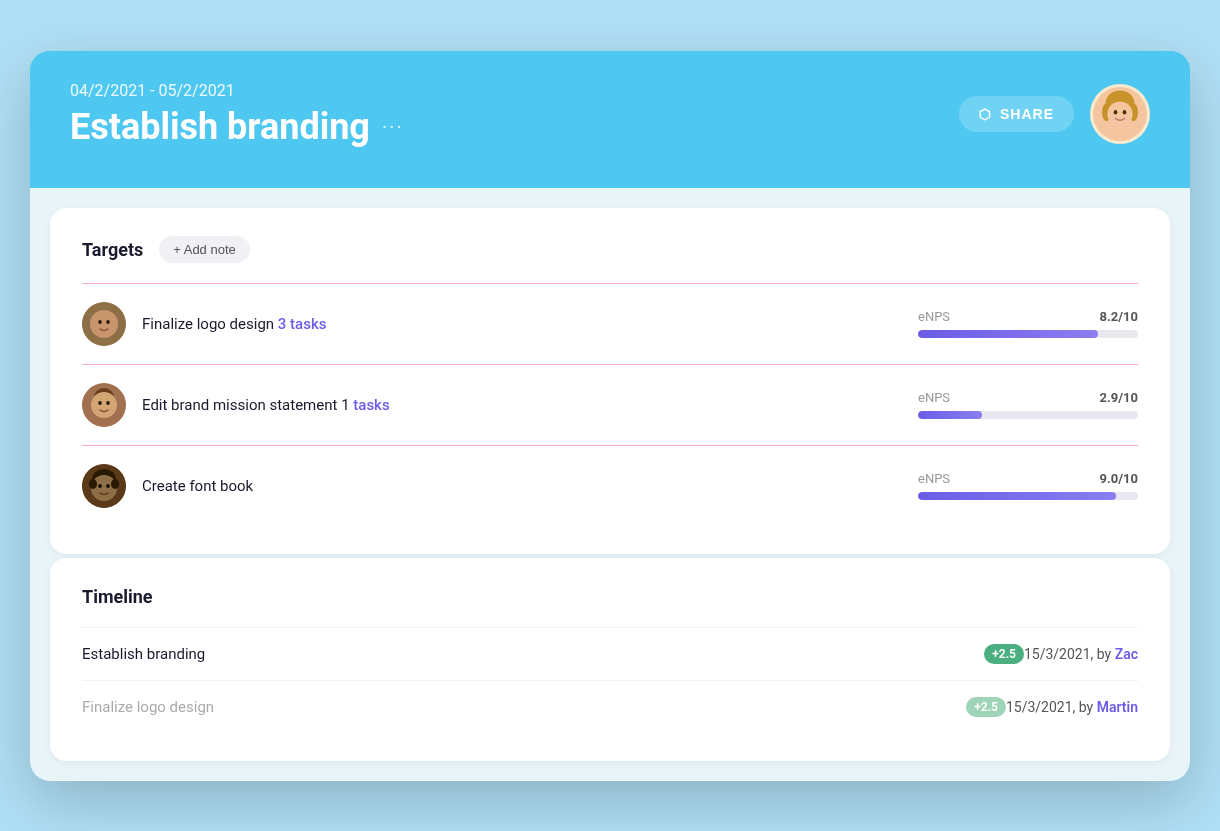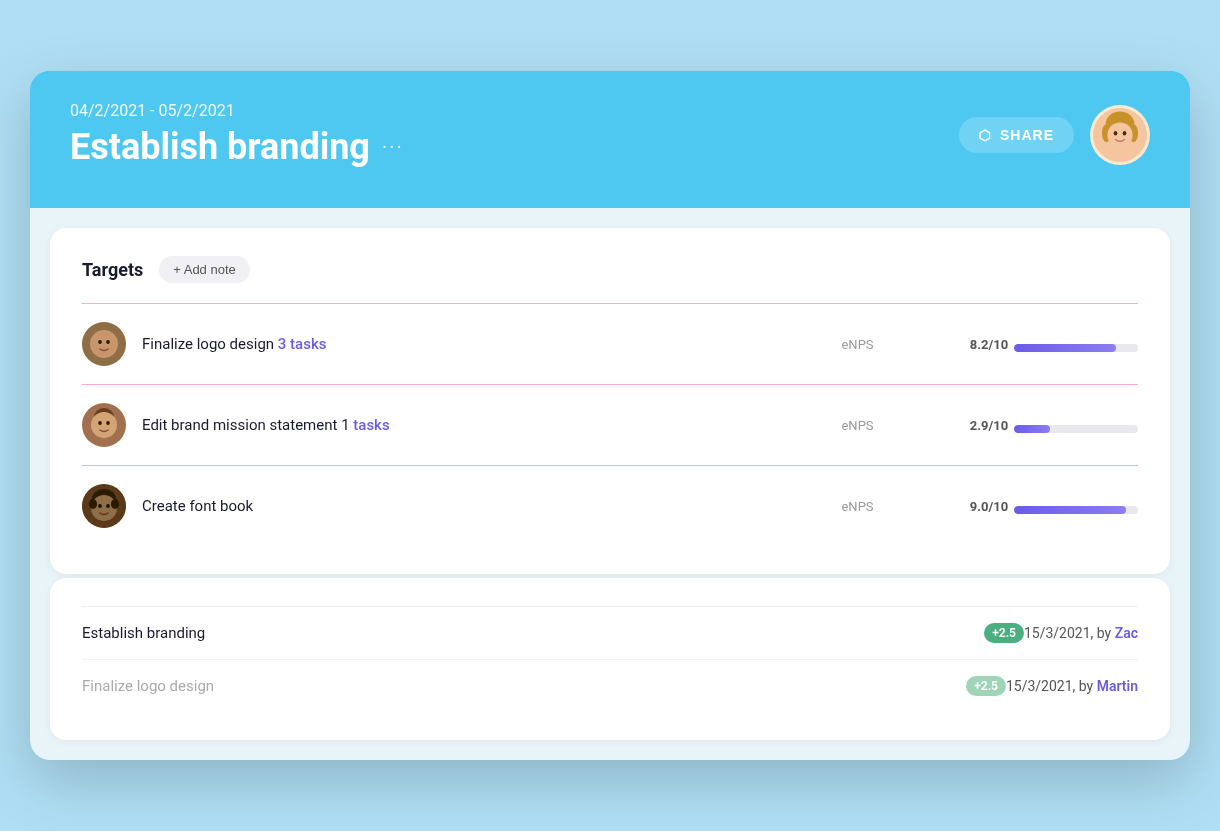--- a/index.html
+++ b/index.html
@@ -184,22 +184,21 @@
     }
 
     .target-link {
       color: #6b5ce7;
       text-decoration: none;
       font-weight: 500;
     }
 
     .target-metric {
       display: flex;
-      flex-direction: row;
-      align-items: flex-end;
+      flex-direction: column;
       gap: 6px;
       min-width: 220px;
     }
 
     .metric-header {
       display: flex;
       justify-content: space-between;
       width: 100%;
       font-size: 13px;
       color: #999;
@@ -402,20 +401,23 @@
             <span class="metric-score">9.0/10</span>
           </div>
           <div class="progress-bar-bg">
             <div class="progress-bar-fill" style="width: 90%"></div>
           </div>
         </div>
       </div>
     </div>
 
     <div class="card">
+      <div class="card-header">
+        <h2 class="card-title">Timeline</h2>
+      </div>
 
       <div class="timeline-item">
         <span class="timeline-name">Establish branding</span>
         <span class="timeline-badge">+2.5</span>
         <span class="timeline-date">
           <span>15/3/2021, by</span>
           <span class="by-name">Zac</span>
         </span>
       </div>
 

